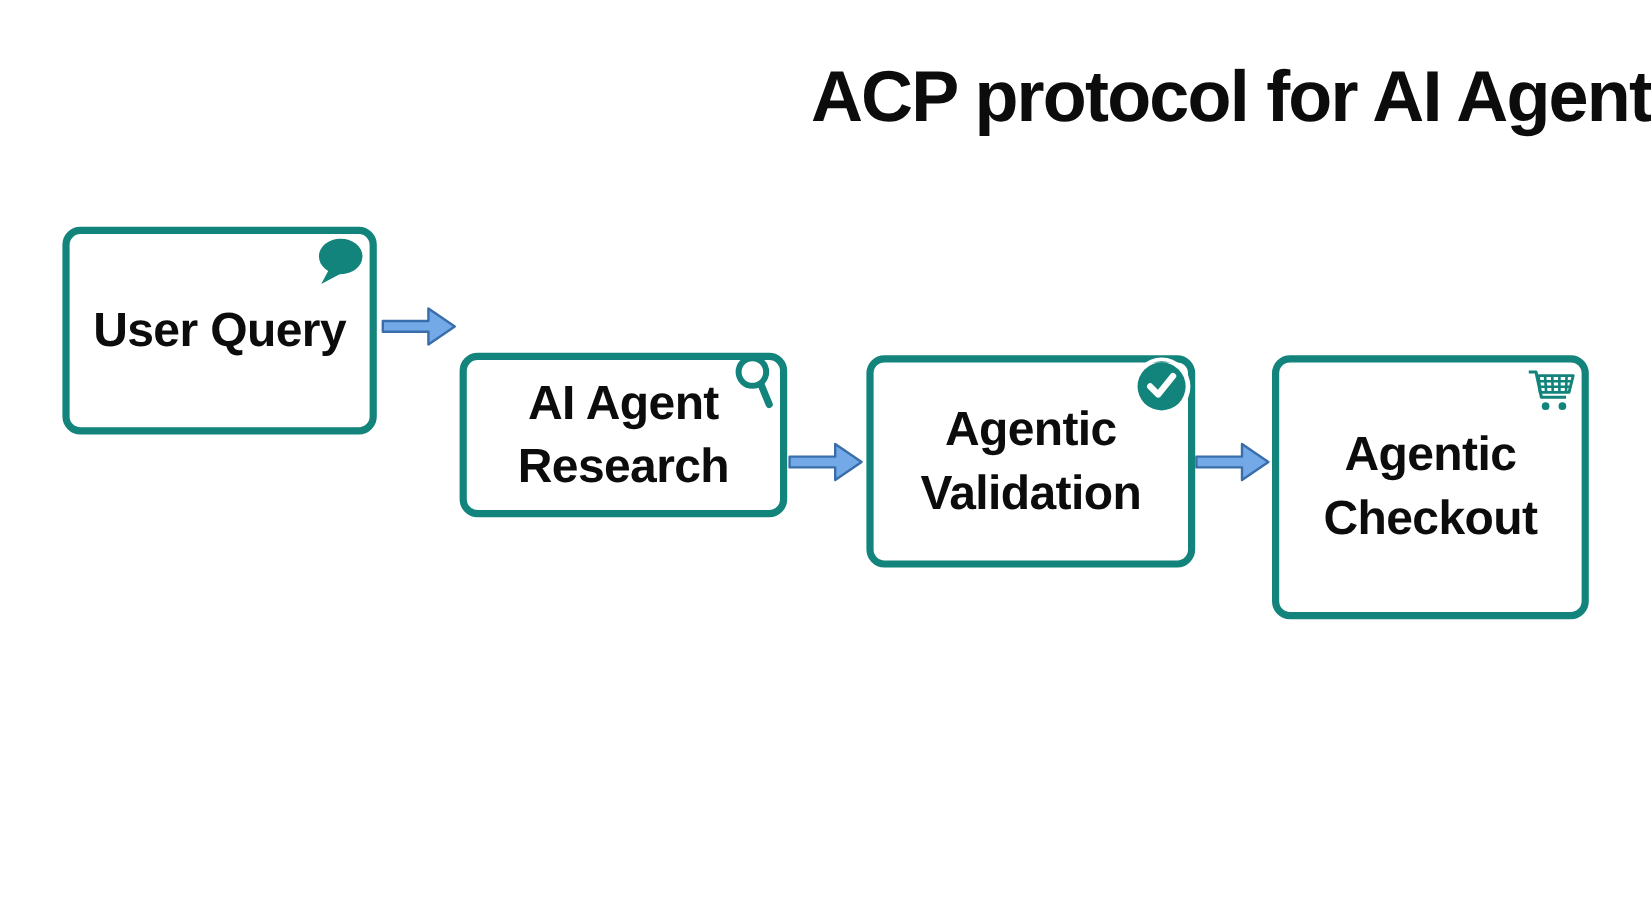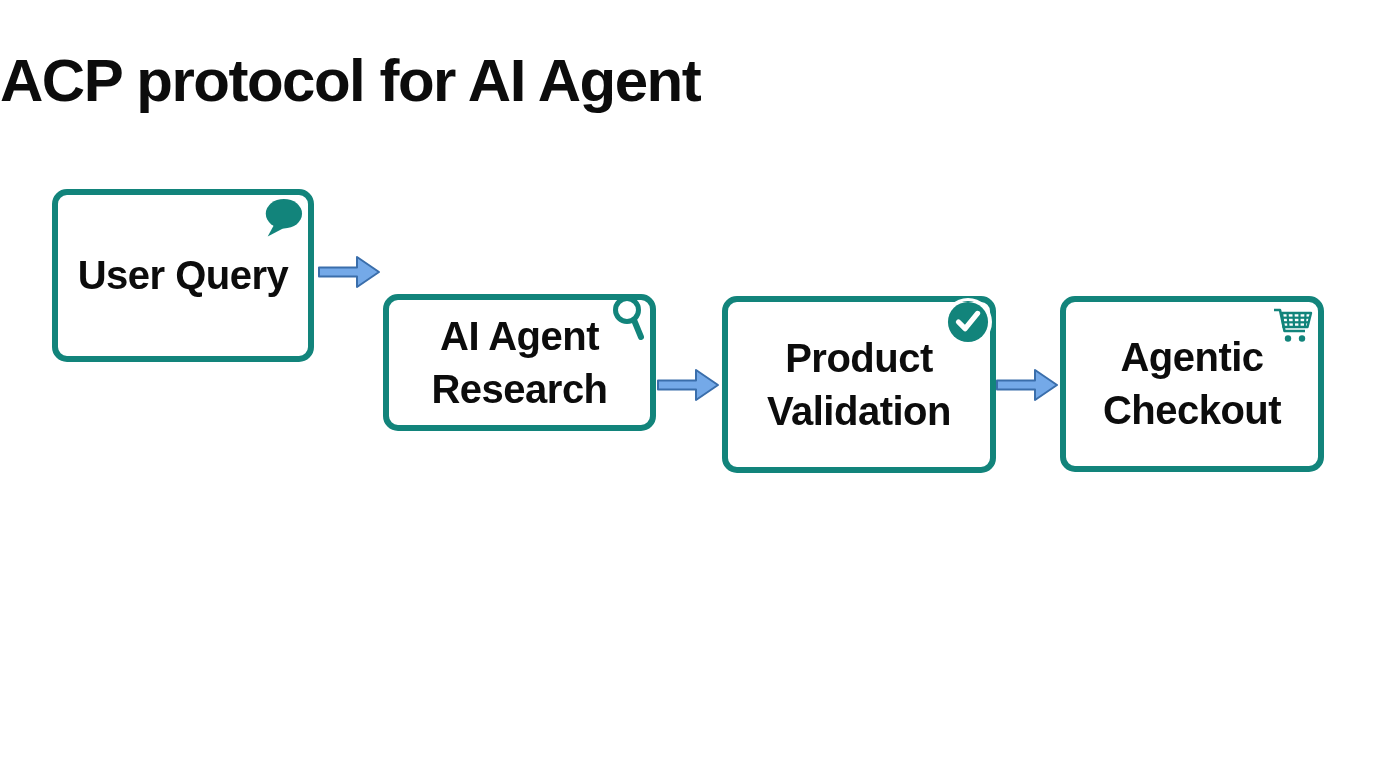--- a/index.html
+++ b/index.html
@@ -13,21 +13,21 @@
   html,body{width:1376px;height:768px;overflow:hidden;}
   body{
     background:var(--background);
     font-family:"Liberation Sans","DejaVu Sans",sans-serif;
     position:relative;
   }
   .canvas{position:absolute;inset:0;}
   .title{
     position:absolute;
     left:0; right:0; top:46px;
-    text-align:left;
+    text-align:right;
     font-size:60px;
     line-height:1.15;
     font-weight:800;
     letter-spacing:-1.5px;
     color:var(--text);
   }
   .step{
     position:absolute;
     background:#fff;
     border:6px solid var(--teal);
@@ -41,21 +41,21 @@
     font-size:40px;
     line-height:1.32;
     font-weight:800;
     color:var(--text);
     letter-spacing:-0.5px;
     padding:0 8px;
   }
   .box1{left:52px;  top:189px; width:262px; height:173px;}
   .box2{left:383px; top:294px; width:273px; height:137px;}
   .box3{left:722px; top:296px; width:274px; height:177px;}
-  .box4{left:1060px;top:296px; width:264px; height:176px;}
+  .box4{left:1060px;top:296px; width:264px; height:220px;}
 
   .corner-icon{position:absolute;}
   .icon-bubble{left:261px; top:197px; width:42px; height:41px;}
   .icon-search{left:610px; top:295px; width:40px; height:47px;}
   .icon-check{
     left:947px; top:301px; width:42px; height:42px;
     border-radius:50%;
     box-shadow:0 0 0 3px #fff;
   }
   .icon-cart{left:1272px; top:304px; width:42px; height:42px;}
@@ -90,21 +90,21 @@
   <svg class="corner-icon icon-search" viewBox="0 0 40 47">
     <circle cx="17" cy="15" r="11.5" fill="none" stroke="var(--teal)" stroke-width="5"></circle>
     <line x1="24" y1="25" x2="31" y2="42" stroke="var(--teal)" stroke-width="6" stroke-linecap="round"></line>
   </svg>
 
   <svg class="flow-arrow arrow2" viewBox="0 0 64 36">
     <polygon points="2,13.5 40,13.5 40,3 62,18 40,33 40,22.5 2,22.5" fill="var(--arrow-fill)" stroke="var(--arrow-stroke)" stroke-width="2" stroke-linejoin="round"></polygon>
   </svg>
 
   <div class="step box3">
-    <div class="label">Product Validation</div>
+    <div class="label">Agentic Validation</div>
   </div>
   <svg class="corner-icon icon-check" viewBox="0 0 44 44">
     <circle cx="22" cy="22" r="21" fill="var(--teal)"></circle>
     <path d="M12 22 L19 29 L32 13" fill="none" stroke="#fff" stroke-width="5.5" stroke-linecap="round" stroke-linejoin="round"></path>
   </svg>
 
   <svg class="flow-arrow arrow3" viewBox="0 0 64 36">
     <polygon points="2,13.5 40,13.5 40,3 62,18 40,33 40,22.5 2,22.5" fill="var(--arrow-fill)" stroke="var(--arrow-stroke)" stroke-width="2" stroke-linejoin="round"></polygon>
   </svg>
 

